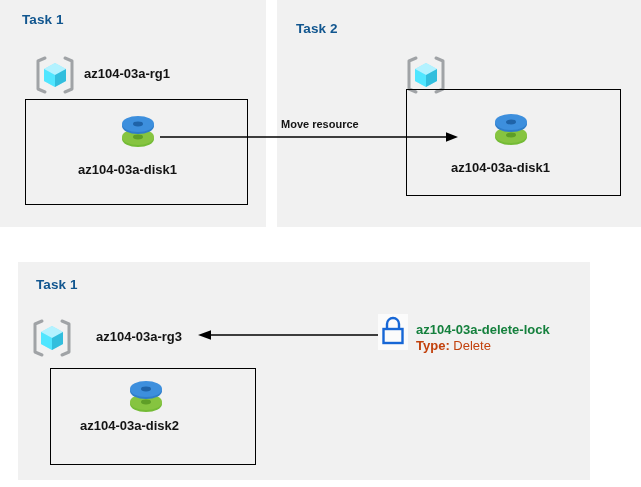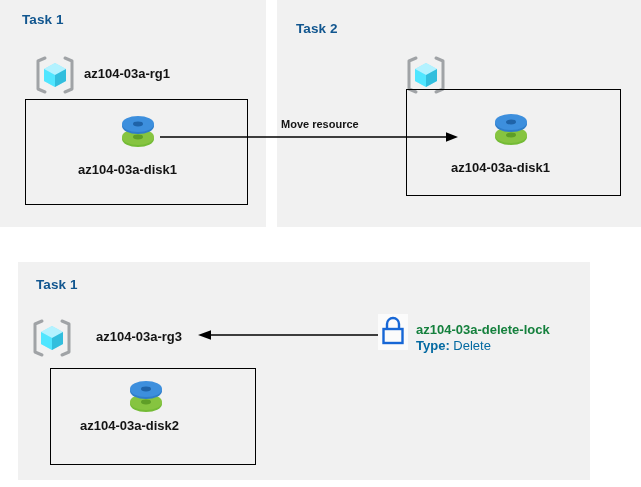--- a/index.html
+++ b/index.html
@@ -117,21 +117,21 @@
   #lock-name {
     font-size: 13px;
     font-weight: bold;
     color: #15803d;
     display: block;
     line-height: 16px;
   }
   #lock-type-line {
     display: block;
     font-size: 13px;
-    color: #0369a1;
+    color: #c2410c;
     line-height: 16px;
   }
   #lock-type-key { font-weight: bold; }
   #lock-type-val { font-weight: normal; }
 
   
   .arrow-svg {
     position: absolute;
     overflow: visible;
   }

